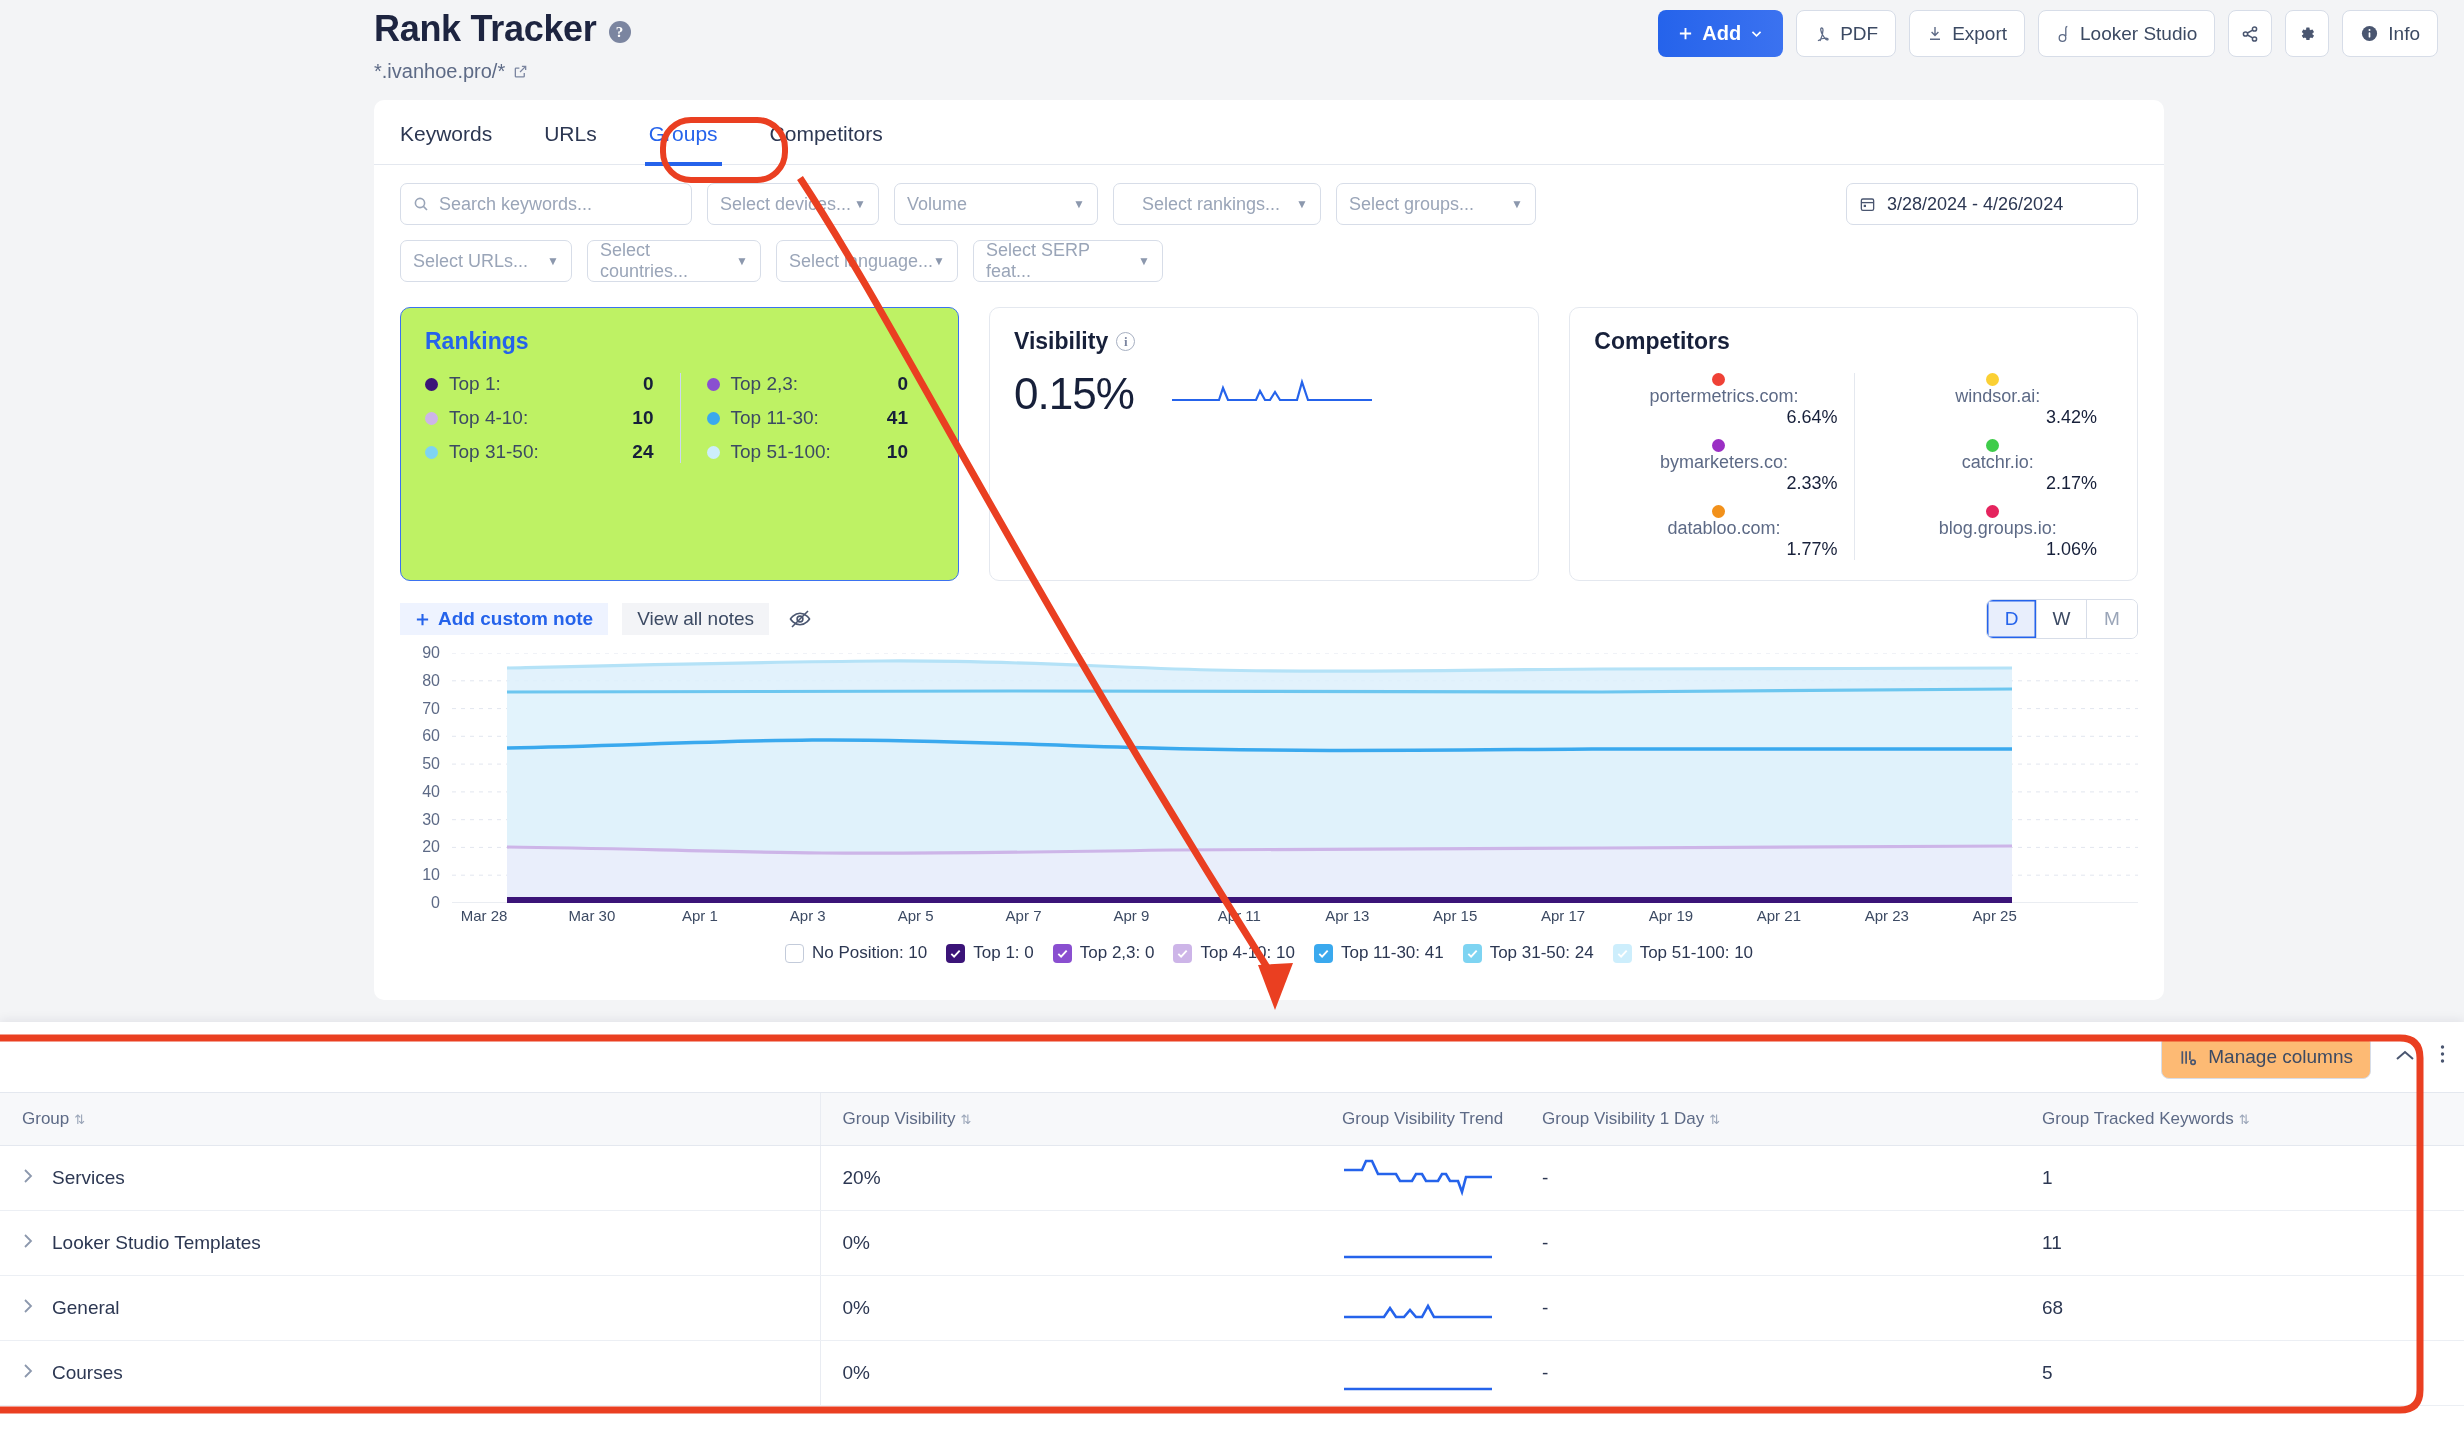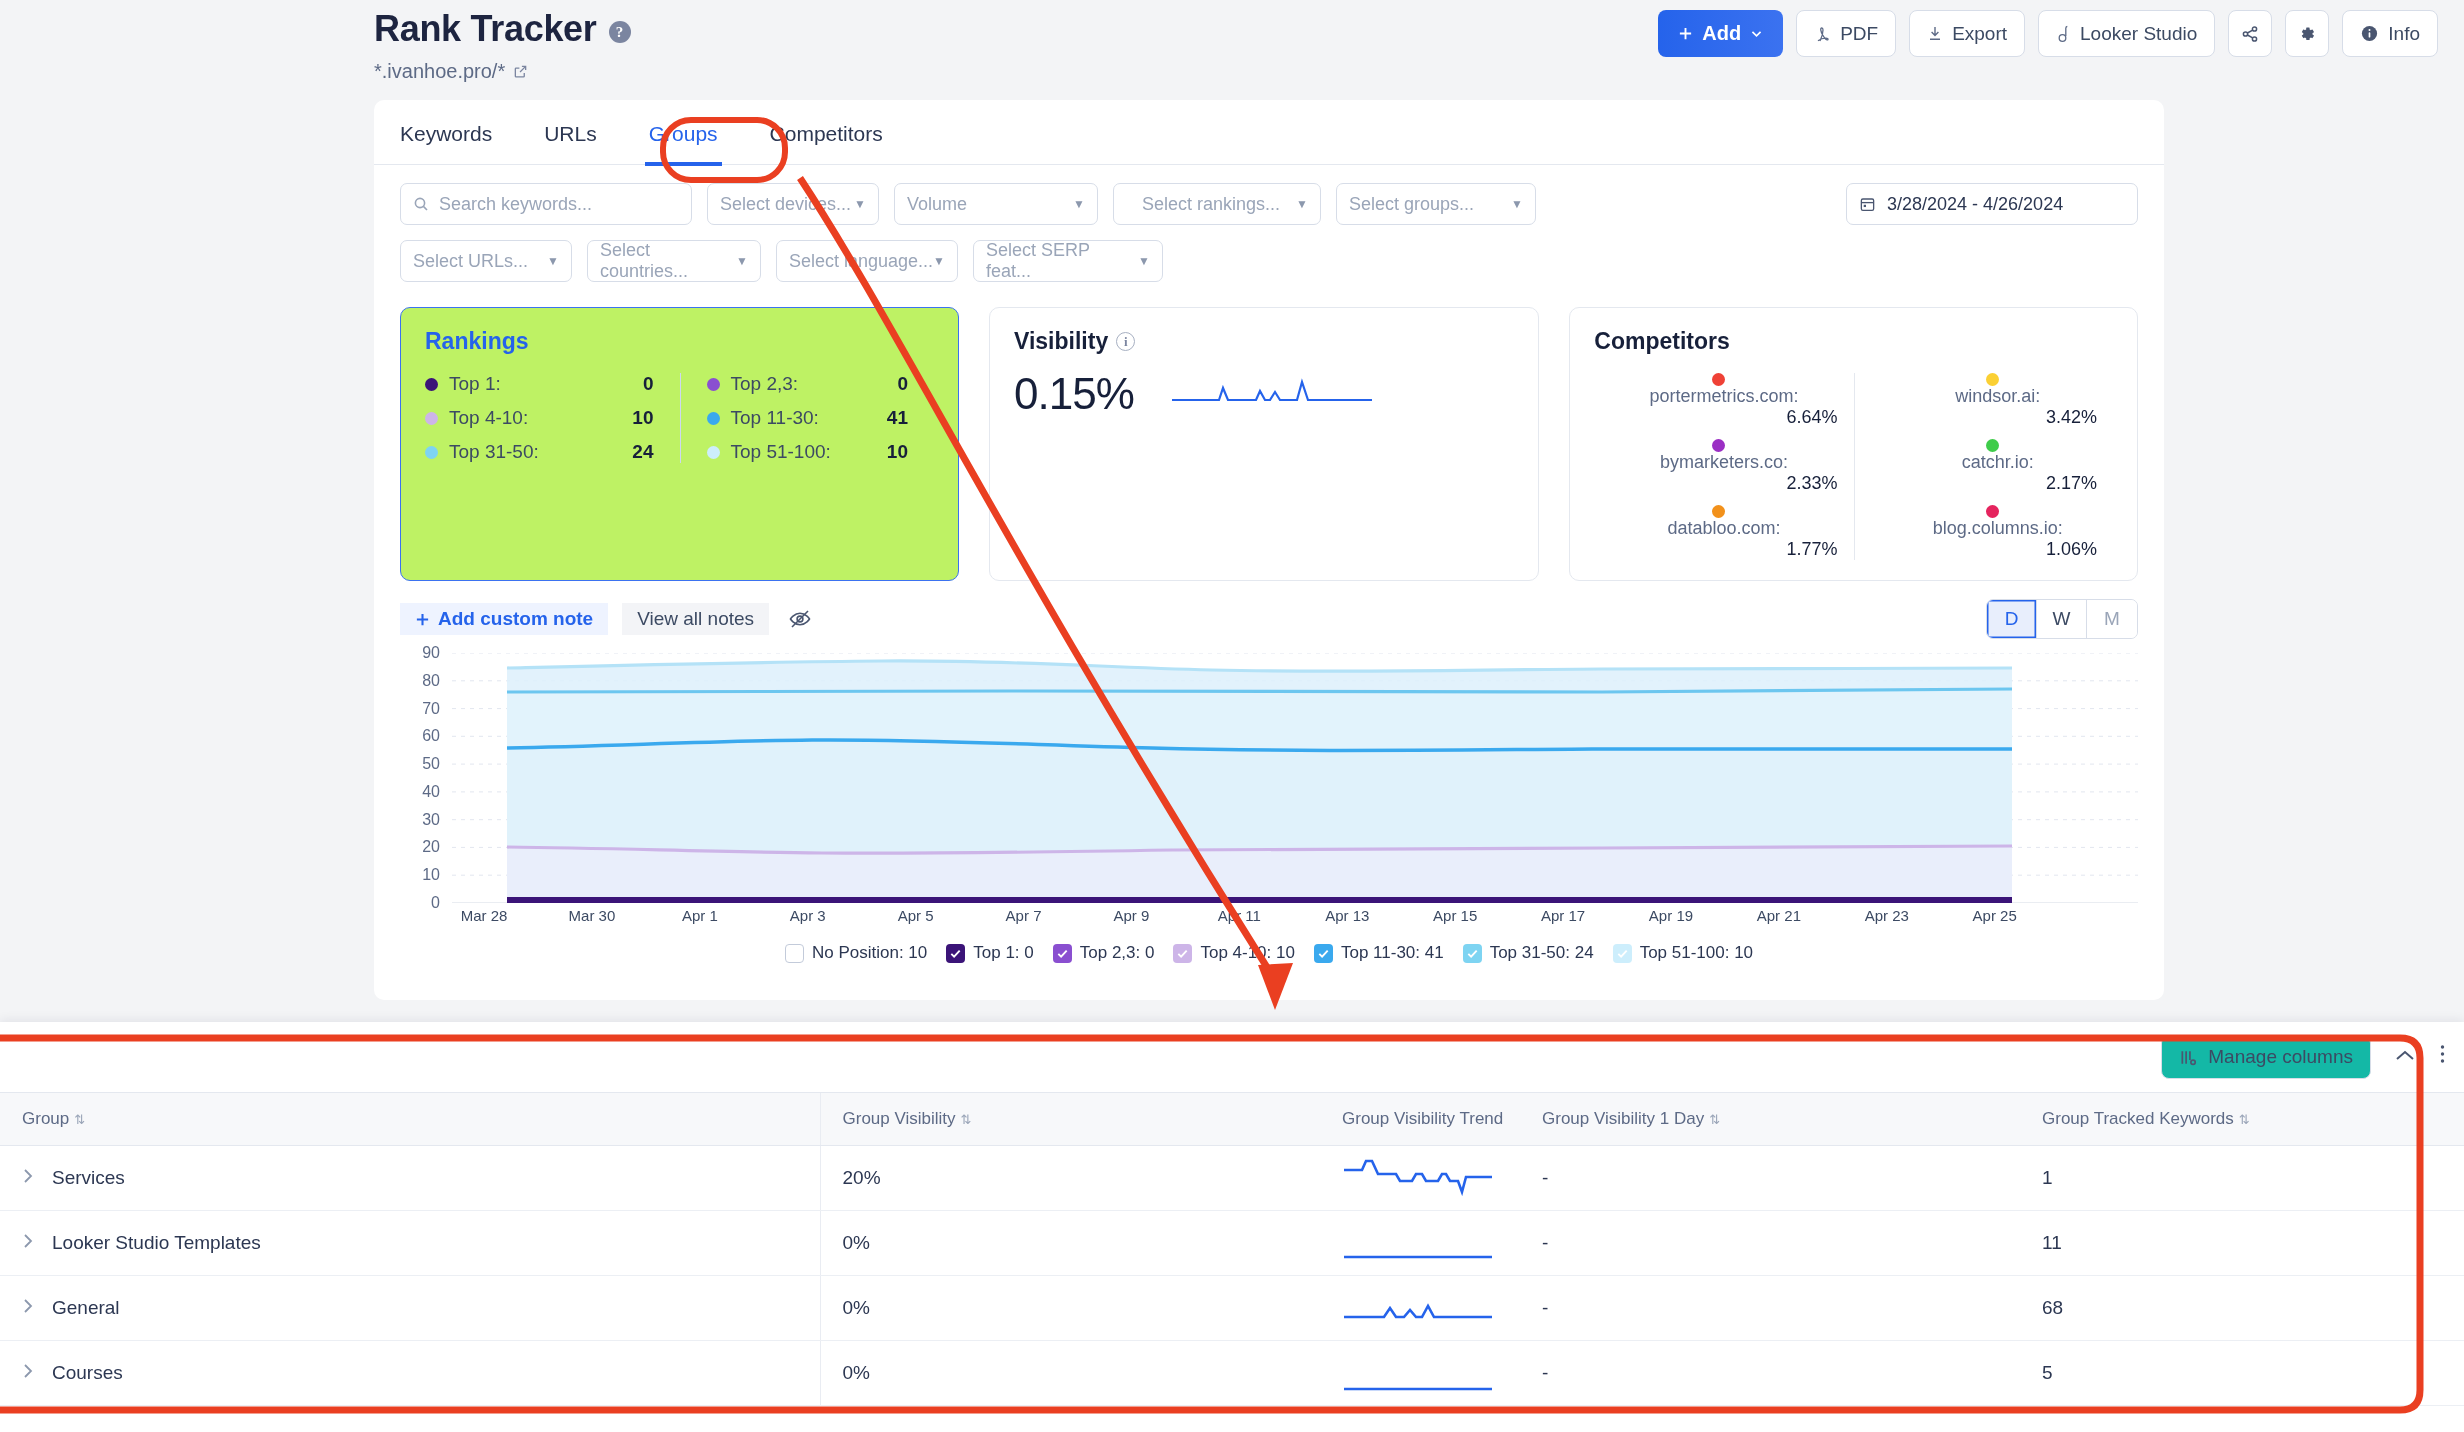--- a/index.html
+++ b/index.html
@@ -129,21 +129,21 @@
   .cbx.on { border: none; }
   .cbx.on svg { display: block; }
 
   
   .table-panel {
     position: absolute; left: 0; top: 1022px; width: 2464px; height: 410px; background: #fff;
     box-shadow: 0 -2px 10px rgba(20,30,60,.08);
   }
   .tp-top { height: 70px; display: flex; align-items: center; justify-content: flex-end; padding: 0 18px; gap: 16px; }
   .manage-btn {
-    height: 44px; border: 1px solid #d7dde8; border-radius: 8px; background: #14b8a6;
+    height: 44px; border: 1px solid #d7dde8; border-radius: 8px; background: #fdba74;
     display: flex; align-items: center; gap: 10px; padding: 0 17px; font-size: 19px; color: #3c4a63; cursor: pointer;
   }
   .chev-up { color: #4a5670; font-size: 22px; cursor: pointer; padding: 0 6px; }
   .kebab { color: #4a5670; font-size: 22px; cursor: pointer; letter-spacing: 2px; }
   table.grid { width: 100%; border-collapse: collapse; table-layout: fixed; }
   table.grid th {
     background: #f7f8fa; text-align: left; font-size: 17px; font-weight: normal; color: #5d6a86;
     padding: 16px 0 16px 22px; border-top: 1px solid #e4e8ef; border-bottom: 1px solid #e4e8ef;
     white-space: nowrap;
   }
@@ -405,21 +405,21 @@
               <span>windsor.ai:</span>
               <span class="comp-val">3.42%</span>
             </div>
             <div class="comp-row">
               <span class="dot" style="background:#3fcc4a"></span>
               <span>catchr.io:</span>
               <span class="comp-val">2.17%</span>
             </div>
             <div class="comp-row">
               <span class="dot" style="background:#e5245e"></span>
-              <span>blog.columns.io:</span>
+              <span>blog.groups.io:</span>
               <span class="comp-val">1.06%</span>
             </div>
           </div>
         </div>
       </div>
     </div>
 
     <div class="notes-bar">
       <div class="note-btn add">
         <span class="ic">

